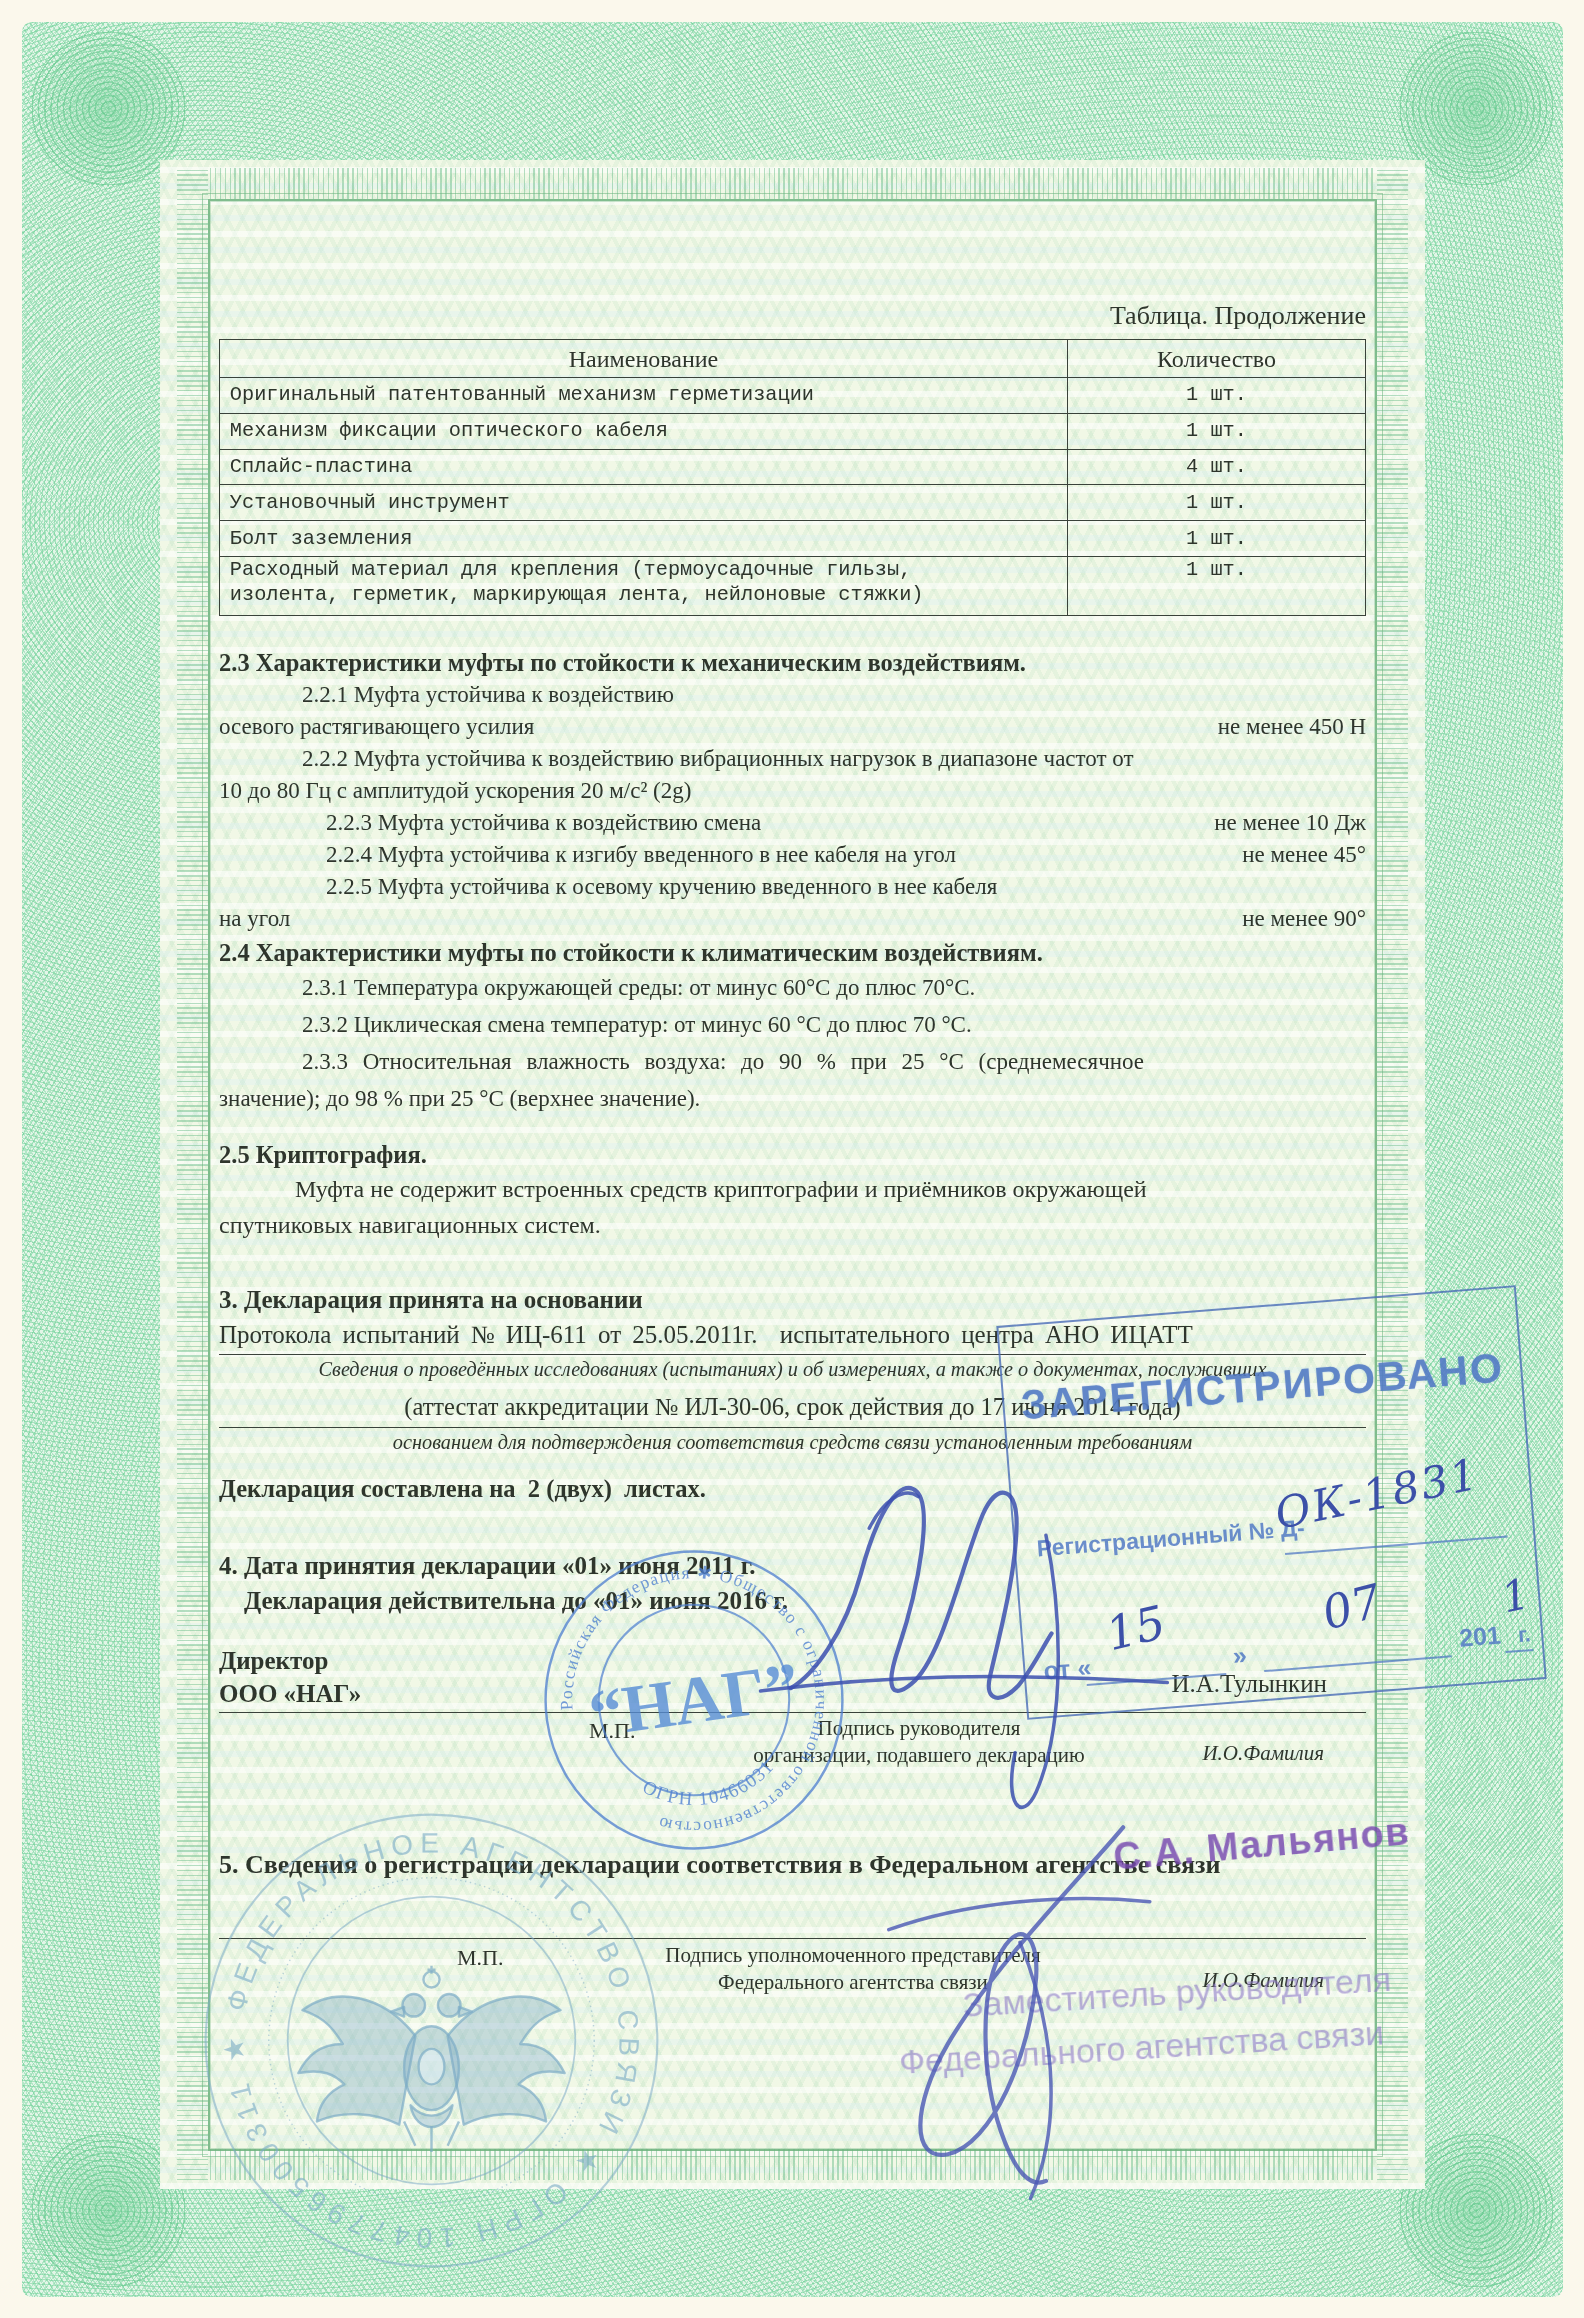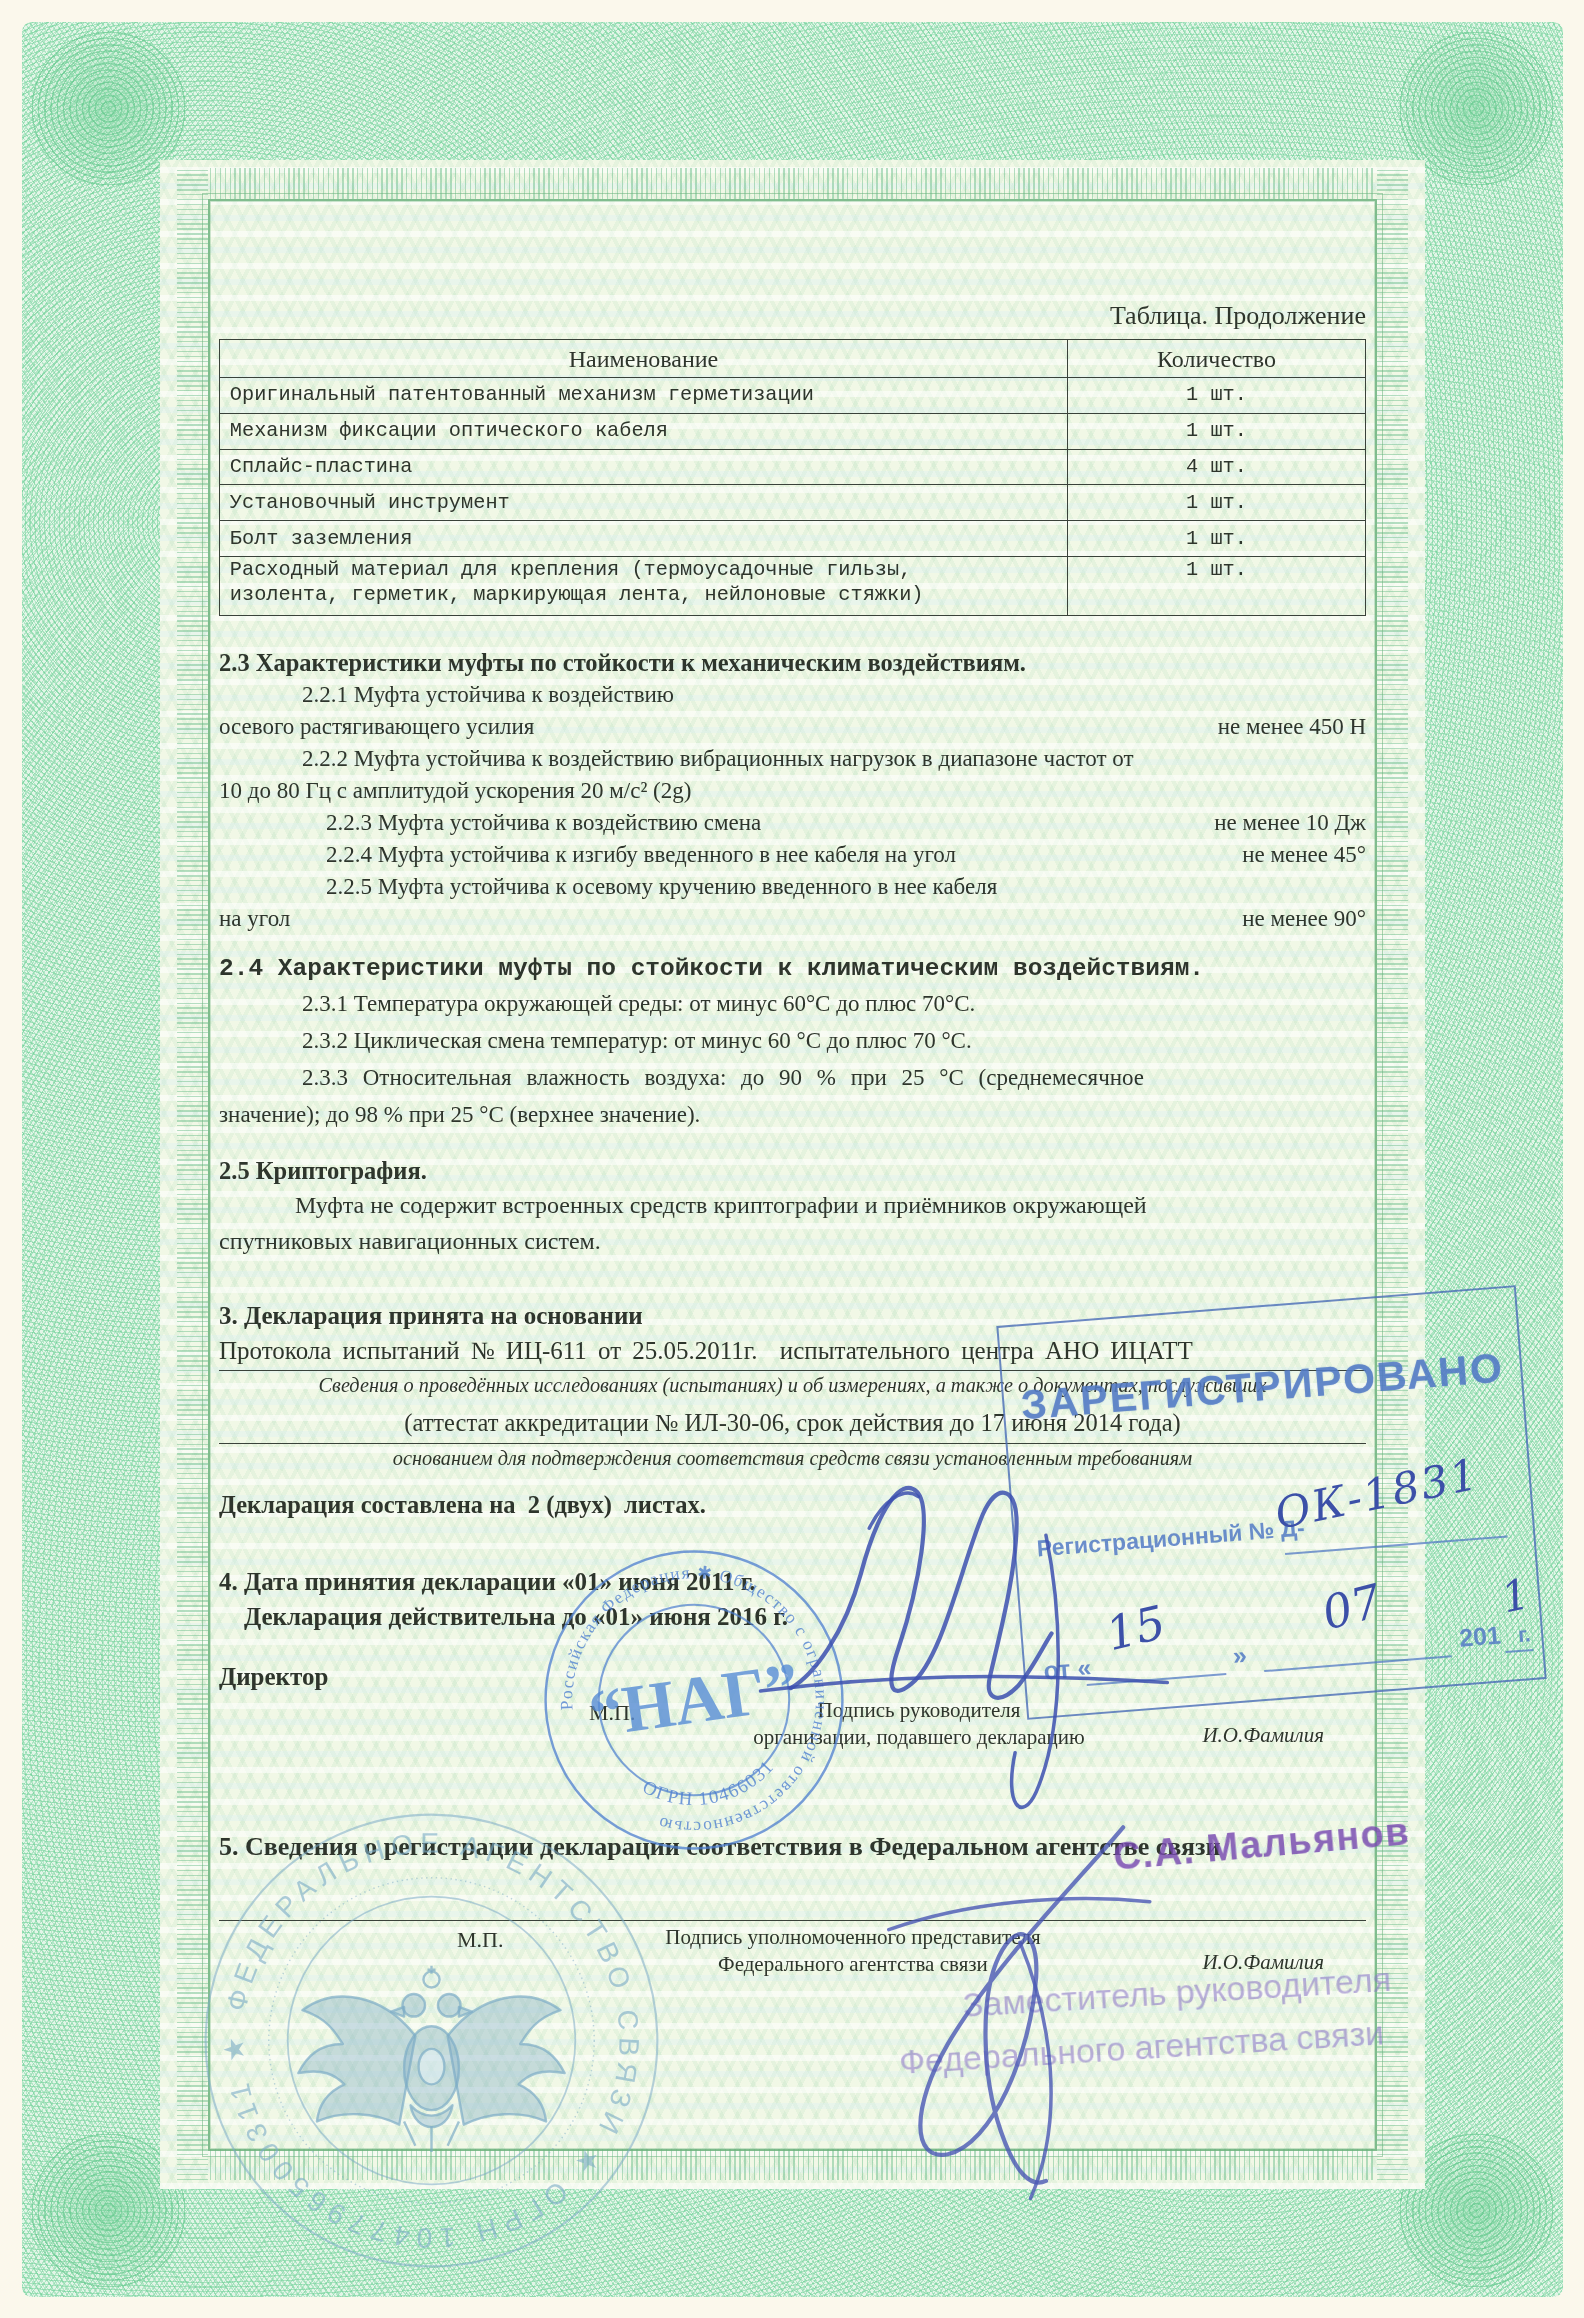--- a/index.html
+++ b/index.html
@@ -44,21 +44,21 @@
   td.cname{width:74%;}
   td.cqty{text-align:center;}
   tr.tall td{height:55px;vertical-align:top;line-height:24.5px;}
   td.pre{white-space:pre-line;}
   .h{font-weight:bold;font-size:24.5px;}
   .h23{margin-top:31px;}
   .line{display:flex;justify-content:space-between;font-size:23px;}
   .ind1{padding-left:83px;}.ind2{padding-left:107px;}
   .s24line{line-height:37px;}
   .wide{word-spacing:9px;}
-  .h24{margin-top:18px;font-family:Liberation Mono, monospace;}
+  .h24{margin-top:2px;}
   .h25{margin-top:22.4px;}
   .para25{white-space:pre-line;line-height:36px;text-indent:0;}
   .para25 .firstind{display:inline-block;width:76px;}
   .h3s{margin-top:41px;font-size:25px;}
   .uline{border-bottom:1.4px solid #3a423a;}
   .protocol{margin-top:2.8px;font-size:25px;word-spacing:4.9px;white-space:pre-wrap;padding-bottom:2.8px;}
   .note{font-size:20.3px;font-style:italic;text-align:center;line-height:28px;}
   .attest{margin-top:8.4px;font-size:24.5px;text-align:center;padding-bottom:4.2px;}
   .sheets{margin-top:17px;font-weight:bold;font-size:24.5px;white-space:pre-wrap;}
   .s4a{margin-top:43px;font-weight:bold;font-size:25px;line-height:35px;}
@@ -211,20 +211,24 @@
     <div class="protocol uline">Протокола испытаний № ИЦ-611 от 25.05.2011г.  испытательного центра АНО ИЦАТТ</div>
     <div class="note">Сведения о проведённых исследованиях (испытаниях) и об измерениях, а также о документах, послуживших</div>
     <div class="attest uline">(аттестат аккредитации № ИЛ-30-06, срок действия до 17 июня 2014 года)</div>
     <div class="note">основанием для подтверждения соответствия средств связи установленным требованиям</div>
     <div class="sheets">Декларация составлена на  2 (двух)  листах.</div>
 
     <div class="s4a">4. Дата принятия декларации  «01» июня 2011 г.</div>
     <div class="s4b">Декларация действительна до «01» июня 2016 г.</div>
 
     <div class="director">Директор</div>
+    <div class="sigrow1">
+      <span class="company">ООО «НАГ»</span>
+      <span class="dname">И.А.Тулынкин</span>
+    </div>
     <div class="mprow">
       <span class="mp1">М.П.</span>
       <span class="capblock">
         <span>Подпись руководителя</span><br><span>организации, подавшего декларацию</span>
       </span>
       <span class="iofam">И.О.Фамилия</span>
     </div>
 
     <div class="h h5s">5. Сведения о регистрации декларации соответствия в Федеральном агентстве связи</div>
     <div class="sigline2"></div>

